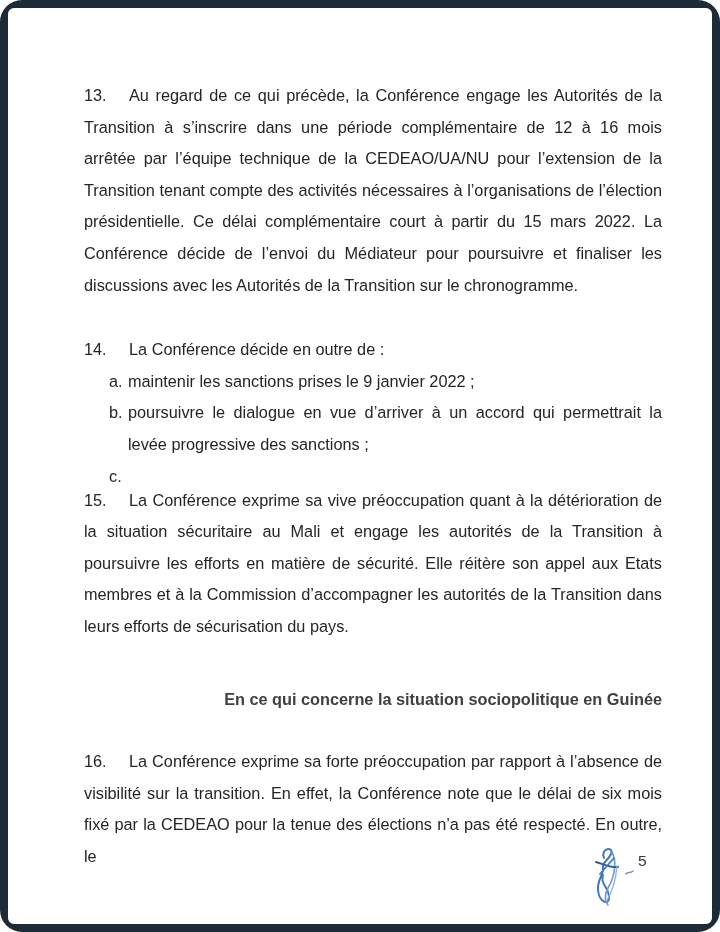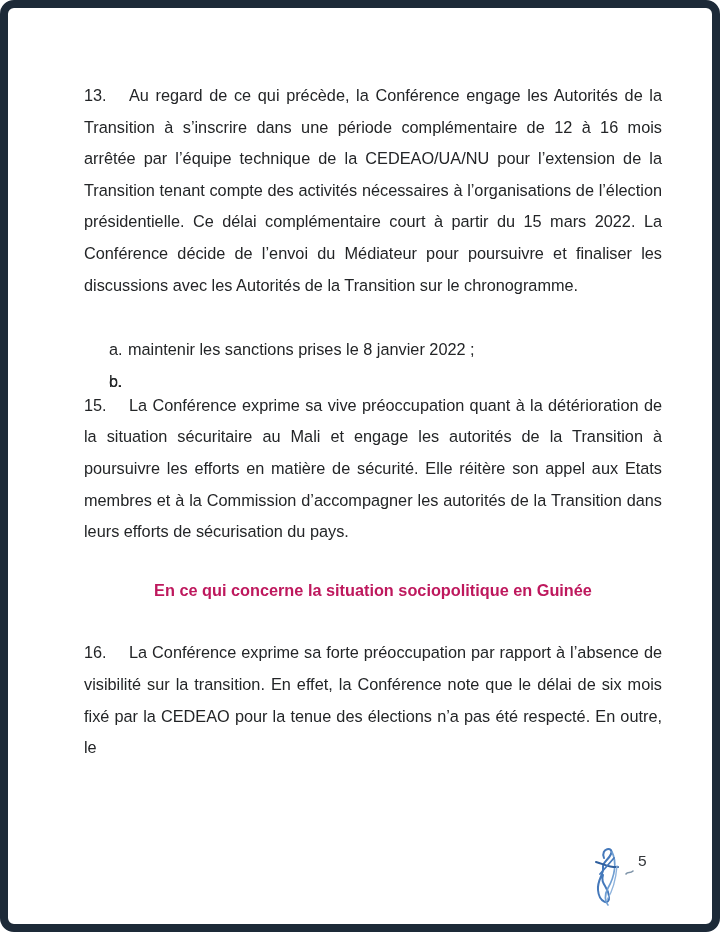--- a/index.html
+++ b/index.html
@@ -7,20 +7,21 @@
     padding: 0;
     background: #ffffff;
   }
   .canvas {
     position: relative;
     width: 720px;
     height: 932px;
     background: #ffffff;
     overflow: hidden;
     font-family: "Liberation Sans", "DejaVu Sans", sans-serif;
+    border-radius: 22px;
   }
   .photo-frame {
     position: absolute;
     inset: 0;
     border: 8px solid #1d2a38;
     border-radius: 14px;
     box-sizing: border-box;
     pointer-events: none;
     z-index: 5;
   }
@@ -51,25 +52,25 @@
     padding-left: 19px;
     text-align: justify;
   }
   ul.decision-list li .marker {
     position: absolute;
     left: 0;
     top: 0;
   }
   .section-heading {
     font-weight: bold;
-    color: #be185d;
+    color: #404040;
     margin: 0 0 31px 0;
-    text-align: center;
+    text-align: right;
   }
-  .p15 { margin-bottom: 27px; }
+  .p15 { margin-bottom: 41px; }
   .p16 { margin-bottom: 16px; }
   .signature {
     position: absolute;
     left: 582px;
     top: 836px;
   }
   .page-number {
     position: absolute;
     left: 630px;
     top: 843px;
@@ -81,24 +82,25 @@
 </head>
 <body>
 
 <div class="canvas">
   <div class="photo-frame"></div>
 
   <div class="page">
 
     <p class="para"><span class="pnum">13.</span><span>Au regard de ce qui précède, la Conférence engage les Autorités de la Transition à s’inscrire dans une période complémentaire de 12 à 16 mois arrêtée par l’équipe technique de la CEDEAO/UA/NU pour l’extension de la Transition tenant compte des activités nécessaires à l’organisations de l’élection présidentielle. Ce délai complémentaire court à partir du 15 mars 2022. La Conférence décide de l’envoi du Médiateur pour poursuivre et finaliser les discussions avec les Autorités de la Transition sur le chronogramme.</span></p>
 
+    <p class="para para-head"><span class="pnum">14.</span><span>La Conférence décide en outre de :</span></p>
 
     <ul class="decision-list">
-      <li><span class="marker">a.</span><span>maintenir les sanctions prises le 8 janvier 2022 ;</span></li>
-      <li><span class="marker">b.</span></li>
+      <li><span class="marker">a.</span><span>maintenir les sanctions prises le 9 janvier 2022 ;</span></li>
+      <li><span class="marker">b.</span><span>poursuivre le dialogue en vue d’arriver à un accord qui permettrait la levée progressive des sanctions ;</span></li>
       <li><span class="marker">c.</span></li>
     </ul>
 
     <p class="para p15"><span class="pnum">15.</span><span>La Conférence exprime sa vive préoccupation quant à la détérioration de la situation sécuritaire au Mali et engage les autorités de la Transition à poursuivre les efforts en matière de sécurité. Elle réitère son appel aux Etats membres et à la Commission d’accompagner les autorités de la Transition dans leurs efforts de sécurisation du pays.</span></p>
 
     <p class="section-heading">En ce qui concerne la situation sociopolitique en Guinée</p>
 
     <p class="para p16"><span class="pnum">16.</span><span>La Conférence exprime sa forte préoccupation par rapport à l’absence de visibilité sur la transition. En effet, la Conférence note que le délai de six mois fixé par la CEDEAO pour la tenue des élections n’a pas été respecté. En outre, le</span></p>
 
     <svg class="signature" width="48" height="68" viewBox="0 0 48 68" fill="none" xmlns="http://www.w3.org/2000/svg">

